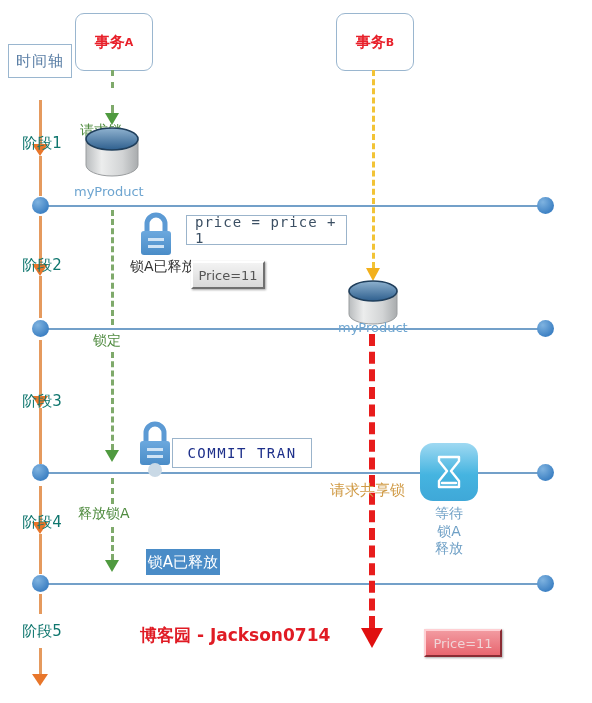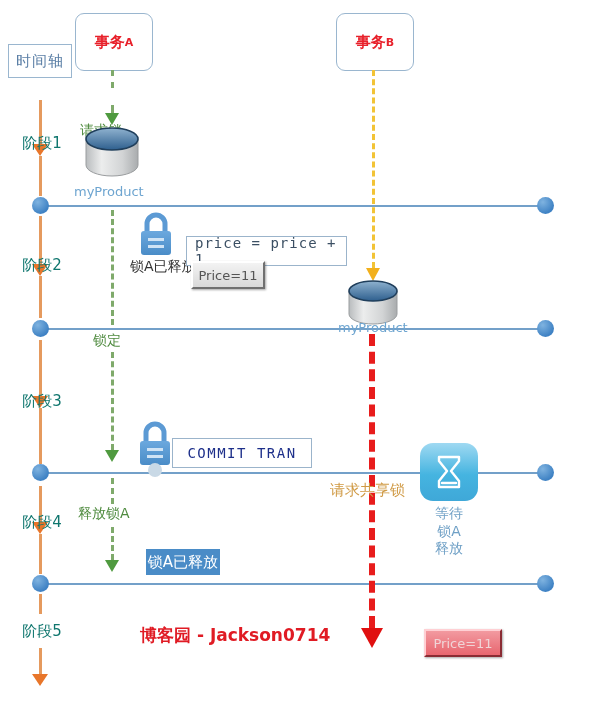--- a/index.html
+++ b/index.html
@@ -216,21 +216,21 @@
 
   <svg class="abs" style="left:133px;top:420px;" width="44" height="58">
     <path d="M13,22 L13,13 A9,9 0 0 1 31,13 L31,22" fill="none" stroke="#5c9ad4" stroke-width="5"></path>
     <rect x="7" y="21" width="30" height="24" rx="3" fill="url(#lockG)"></rect>
     <rect x="14" y="28" width="16" height="3" fill="#cfe3f5"></rect>
     <rect x="14" y="35" width="16" height="3" fill="#cfe3f5"></rect>
     <circle cx="22" cy="50" r="7" fill="#c9d9e6"></circle>
   </svg>
 
 
-  <div class="abs codebox" style="left:186px;top:236px;width:143px;height:28px;">price = price + 1</div>
+  <div class="abs codebox" style="left:186px;top:215px;width:143px;height:28px;">price = price + 1</div>
 
   <div class="abs chip" style="left:191px;top:261px;width:70px;height:24px;">Price=11</div>
 
   <div class="abs bluelabel" style="left:146px;top:549px;width:74px;height:26px;">锁A已释放</div>
 
   <div class="abs codebox navy" style="left:172px;top:438px;width:122px;height:28px;">COMMIT TRAN</div>
 
   <svg class="abs" style="left:420px;top:443px;" width="58" height="58">
     <defs>
       <linearGradient id="hgG" x1="0" y1="0" x2="0" y2="1">

